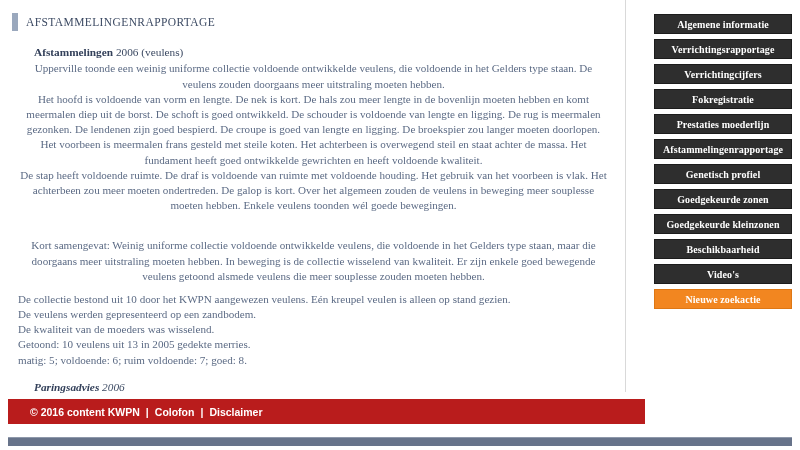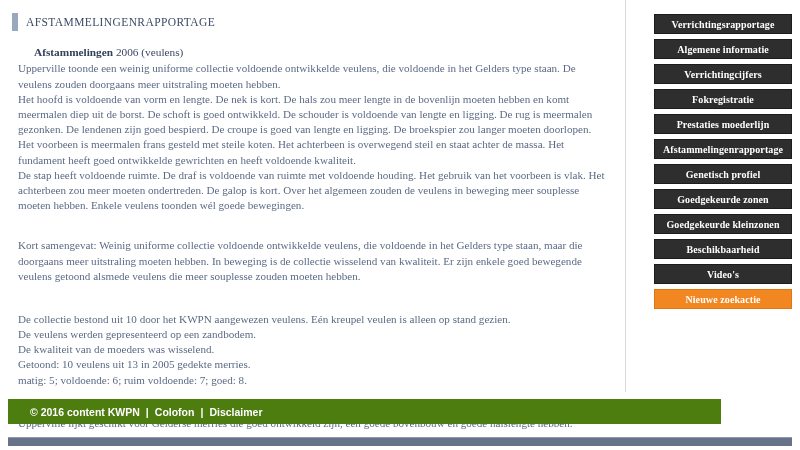--- a/index.html
+++ b/index.html
@@ -56,23 +56,24 @@
     margin: 4px 0 1px 16px;
     color: #3c4a63;
     font-size: 11.3px;
   }
   .section-heading b {
     font-weight: bold;
     color: #33405a;
   }
   .para {
     margin: 0 0 0 0;
+    text-align: center;
   }
   .para.spaced { margin-top: 25px; }
-  .lines { margin-top: 28px; }
+  .lines { margin-top: 8px; }
   .lines div { white-space: nowrap; }
   
   .sidebar {
     position: absolute;
     right: 8px; top: 14px;
     width: 138px;
     display: flex;
     flex-direction: column;
     gap: 5px;
   }
@@ -95,23 +96,23 @@
   }
   .nav-btn.active {
     background: #f28620;
     border-color: #de7714;
     color: #ffffff;
   }
   
   .footer {
     position: absolute;
     left: 8px; top: 399px;
-    width: 713px;
+    width: 637px;
     height: 25px;
-    background: #4d7c0f;
+    background: #b91c1c;
     color: #ffffff;
     font-family: "Liberation Sans", sans-serif;
     font-weight: bold;
     font-size: 10.5px;
     display: flex;
     align-items: center;
     padding-left: 22px;
     gap: 6px;
   }
   .footer .sep { color: #ffffff; }
@@ -163,22 +164,22 @@
 
       <div class="section-heading" style="margin-top:12px;font-style:italic;">
         <b>Paringsadvies</b><span> 2006</span>
       </div>
       <div class="para">Upperville lijkt geschikt voor Gelderse merries die goed ontwikkeld zijn, een goede bovenbouw en goede halslengte hebben.</div>
 
     </div>
   </div>
 
   <div class="sidebar">
+    <div class="nav-btn">Algemene informatie</div>
     <div class="nav-btn">Verrichtingsrapportage</div>
-    <div class="nav-btn">Algemene informatie</div>
     <div class="nav-btn">Verrichtingcijfers</div>
     <div class="nav-btn">Fokregistratie</div>
     <div class="nav-btn">Prestaties moederlijn</div>
     <div class="nav-btn">Afstammelingenrapportage</div>
     <div class="nav-btn">Genetisch profiel</div>
     <div class="nav-btn">Goedgekeurde zonen</div>
     <div class="nav-btn">Goedgekeurde kleinzonen</div>
     <div class="nav-btn">Beschikbaarheid</div>
     <div class="nav-btn">Video's</div>
     <div class="nav-btn active">Nieuwe zoekactie</div>

